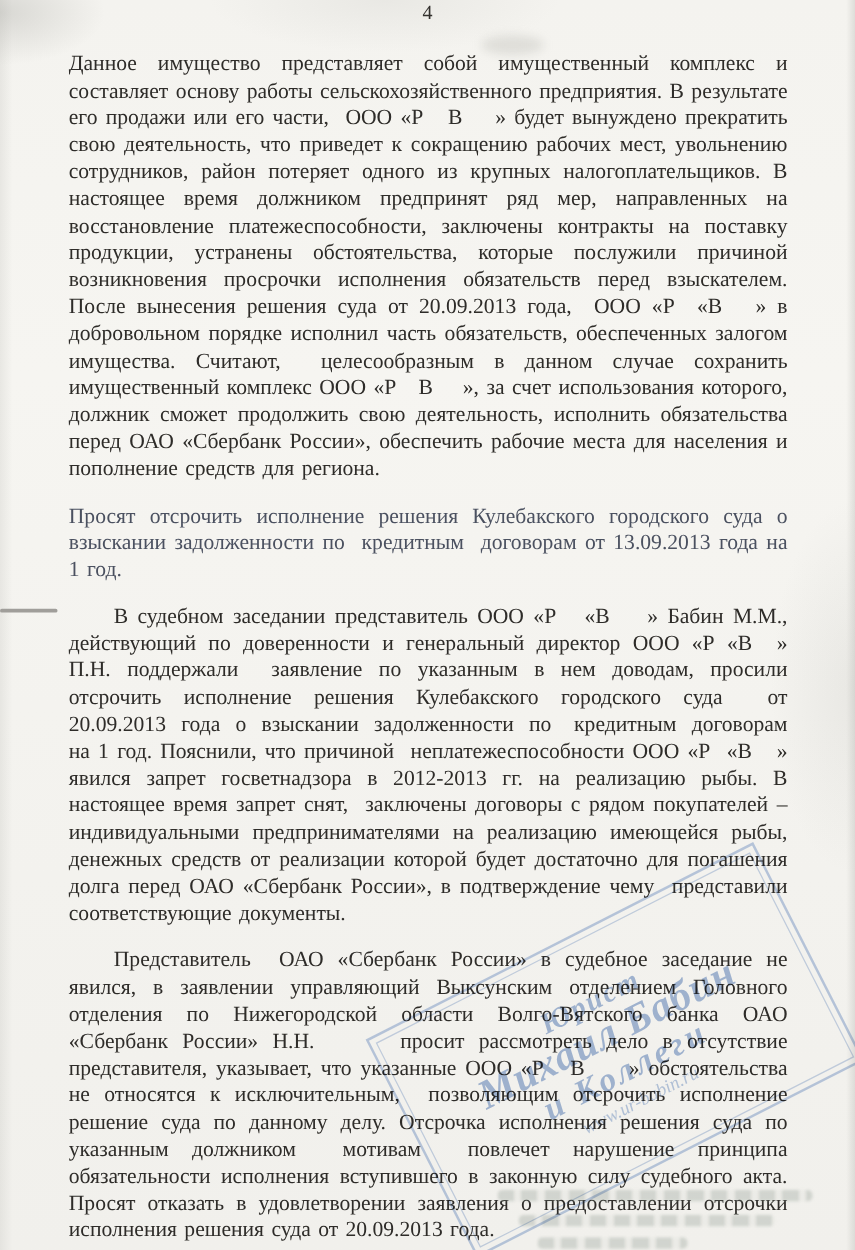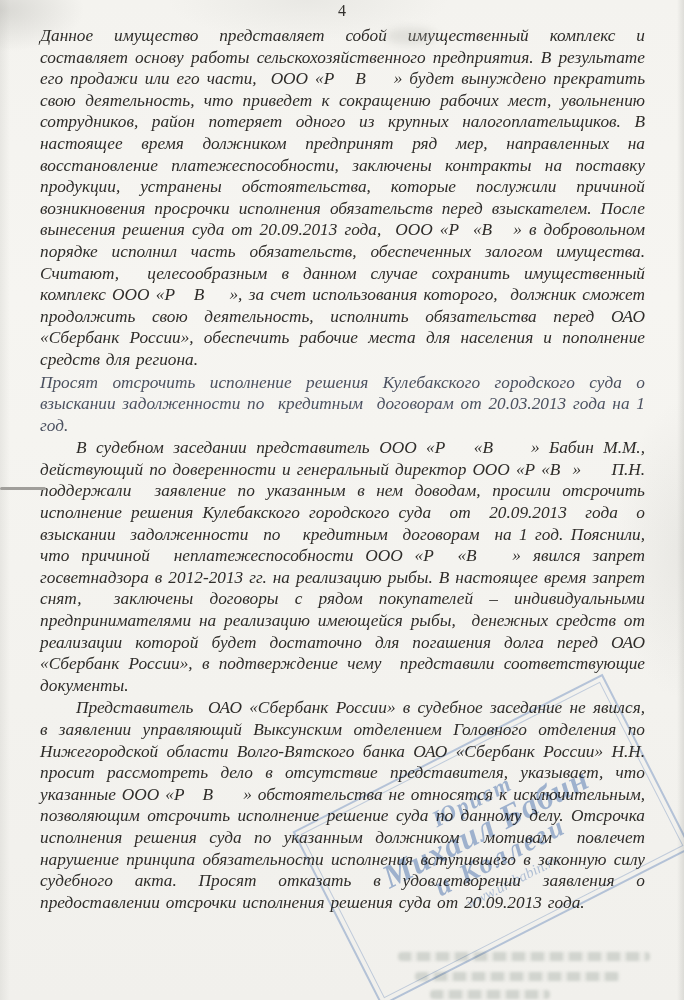--- a/index.html
+++ b/index.html
@@ -27,21 +27,21 @@
   .content {
     position: absolute;
     left: 39px; top: 24px;
     width: 607px;
     color: #2e2c29;
     font-size: 17.3px;
     line-height: 21.6px;
     text-align: justify;
     word-spacing: 1.6px;
   }
-  .para { margin: 1px; white-space: pre-wrap; font-style: italic; }
+  .para { margin: 16px; white-space: pre-wrap; }
   .para.indent { text-indent: 36px; }
 
   
   .watermark {
     position: absolute;
     left: 318px; top: 742px;
     width: 344px; height: 192px;
     transform: rotate(-27deg);
     pointer-events: none;
     mix-blend-mode: multiply;
@@ -86,21 +86,21 @@
 </style>
 </head>
 <body>
 
 <div class="page">
 
   <div class="page-number">4</div>
 
   <div class="content">
       <p class="para">Данное имущество представляет собой имущественный комплекс и составляет основу работы сельскохозяйственного предприятия. В результате его продажи или его части,  ООО «Р   В    » будет вынуждено прекратить свою деятельность, что приведет к сокращению рабочих мест, увольнению сотрудников, район потеряет одного из крупных налогоплательщиков. В настоящее время должником предпринят ряд мер, направленных на восстановление платежеспособности, заключены контракты на поставку продукции, устранены обстоятельства, которые послужили причиной возникновения просрочки исполнения обязательств перед взыскателем. После вынесения решения суда от 20.09.2013 года,  ООО «Р  «В   » в добровольном порядке исполнил часть обязательств, обеспеченных залогом имущества. Считают,  целесообразным в данном случае сохранить имущественный комплекс ООО «Р   В    », за счет использования которого,  должник сможет продолжить свою деятельность, исполнить обязательства перед ОАО «Сбербанк России», обеспечить рабочие места для населения и пополнение средств для региона.</p>
-      <p class="para" style="color: rgb(75, 81, 96);">Просят отсрочить исполнение решения Кулебакского городского суда о взыскании задолженности по  кредитным  договорам от 20.03.2013 года на 1 год.</p>
+      <p class="para" style="color: rgb(75, 81, 96);">Просят отсрочить исполнение решения Кулебакского городского суда о взыскании задолженности по  кредитным  договорам от 13.09.2013 года на 1 год.</p>
       <p class="para indent">В судебном заседании представитель ООО «Р   «В    » Бабин М.М., действующий по доверенности и генеральный директор ООО «Р «В  »     П.Н. поддержали  заявление по указанным в нем доводам, просили отсрочить исполнение решения Кулебакского городского суда  от  20.09.2013  года  о  взыскании  задолженности  по   кредитным  договорам  на 1 год. Пояснили, что причиной  неплатежеспособности ООО «Р  «В   » явился запрет госветнадзора в 2012-2013 гг. на реализацию рыбы. В настоящее время запрет снят,  заключены договоры с рядом покупателей – индивидуальными предпринимателями на реализацию имеющейся рыбы,  денежных средств от реализации которой будет достаточно для погашения долга перед ОАО «Сбербанк России», в подтверждение чему  представили соответствующие документы.</p>
       <p class="para indent">Представитель  ОАО «Сбербанк России» в судебное заседание не явился, в заявлении управляющий Выксунским отделением Головного отделения по Нижегородской области Волго-Вятского банка ОАО «Сбербанк России» Н.Н.      просит рассмотреть дело в отсутствие представителя, указывает, что указанные ООО «Р   В     » обстоятельства не относятся к исключительным,  позволяющим отсрочить исполнение решение суда по данному делу. Отсрочка исполнения решения суда по указанным должником  мотивам  повлечет нарушение принципа обязательности исполнения вступившего в законную силу судебного акта. Просят отказать в удовлетворении заявления о предоставлении отсрочки исполнения решения суда от 20.09.2013 года.</p>
     </div>
 
   <div class="watermark">
     <div class="wm-line wm-s">Юрист</div>
     <div class="wm-line wm-l">Михаил Бабин</div>
     <div class="wm-line wm-m">и Коллеги</div>
     <div class="wm-url">www.ur-babin.ru</div>
   </div>

